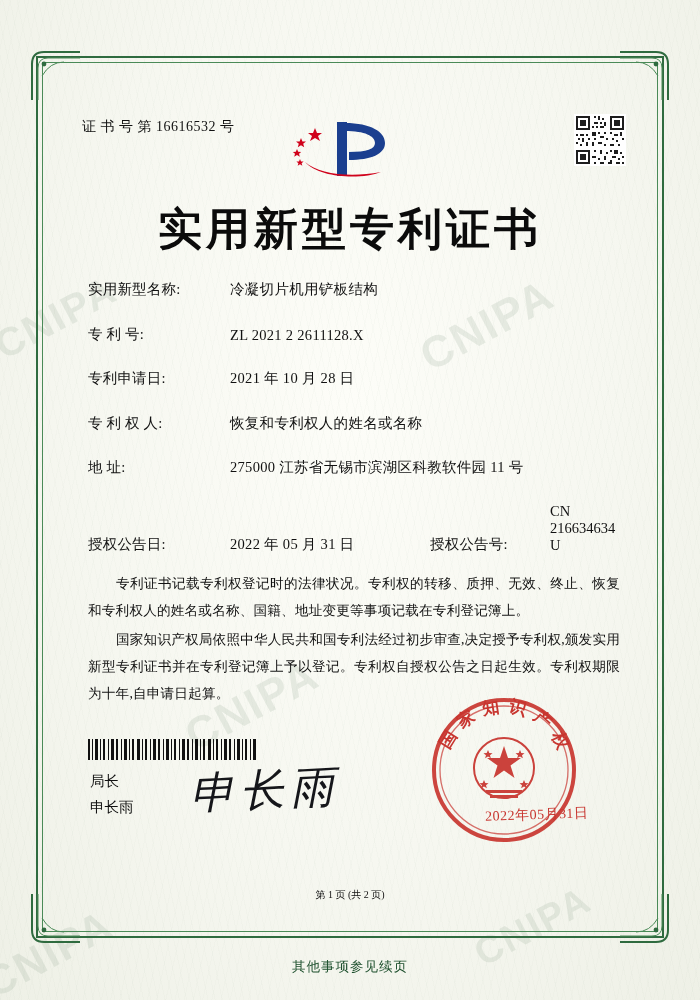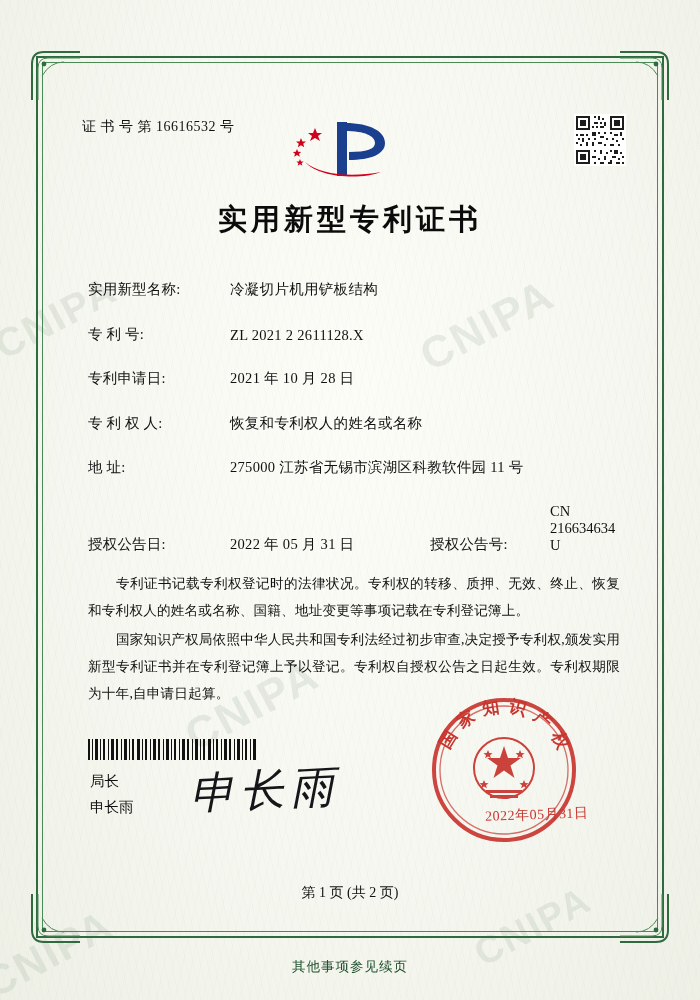--- a/index.html
+++ b/index.html
@@ -90,21 +90,21 @@
   #qr {
     position: absolute;
     right: 14px; top: 34px;
     width: 52px; height: 52px;
   }
 
   #title {
     position: absolute;
     left: 0; right: 0; top: 120px;
     text-align: center;
-    font-size: 29px;
+    font-size: 44px;
     font-weight: 700;
     letter-spacing: 4px;
     color: #0b0b0b;
     font-family: "Liberation Serif", "DejaVu Serif", serif;
   }
 
   
   #fields {
     position: absolute;
     left: 28px; right: 20px; top: 200px;
@@ -179,21 +179,21 @@
     font-size: 14px;
     color: #c8352f;
     letter-spacing: .5px;
     transform: rotate(-2deg);
   }
 
   #page-num {
     position: absolute;
     left: 0; right: 0; bottom: 18px;
     text-align: center;
-    font-size: 14px;
+    font-size: 10px;
     color: #111;
   }
 
   #footnote {
     position: absolute;
     left: 0; right: 0; bottom: 24px;
     text-align: center;
     font-size: 13.5px;
     color: #1b4e2b;
     letter-spacing: 1px;

